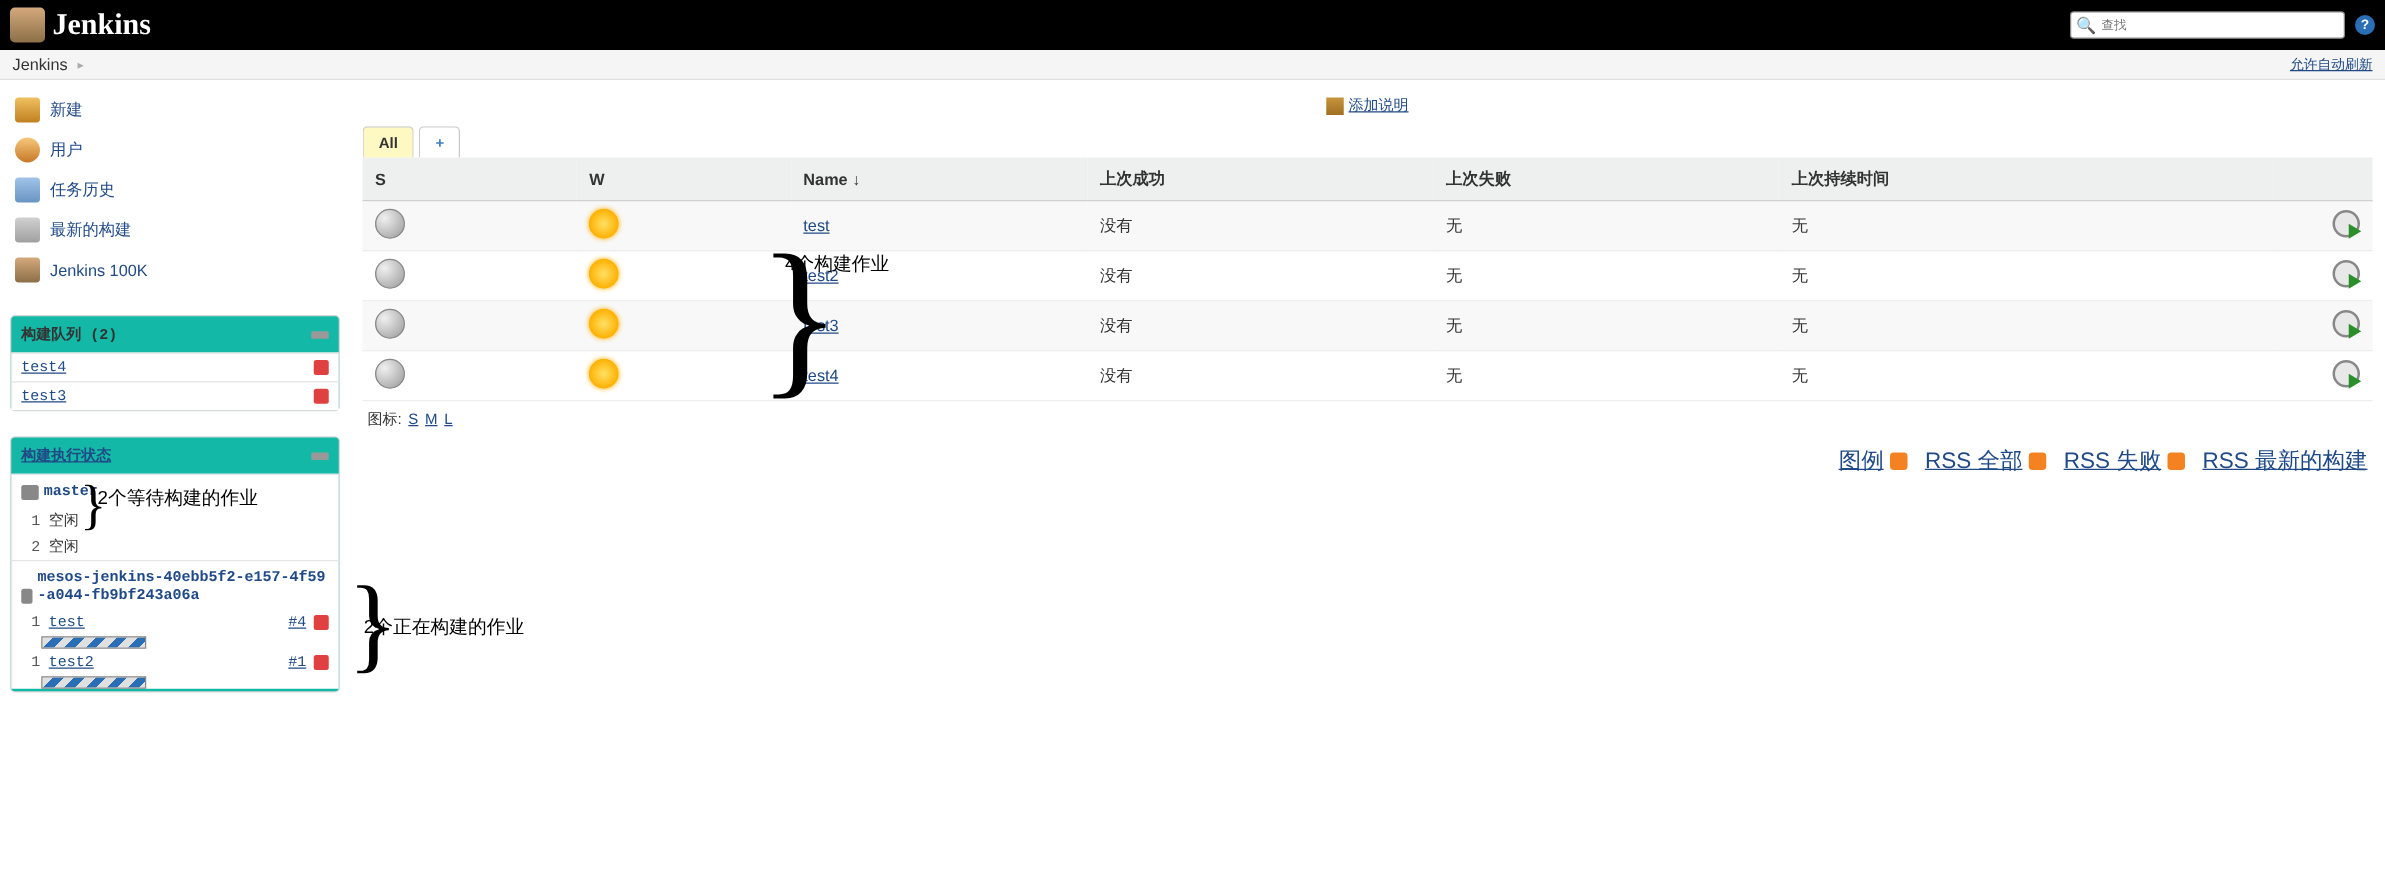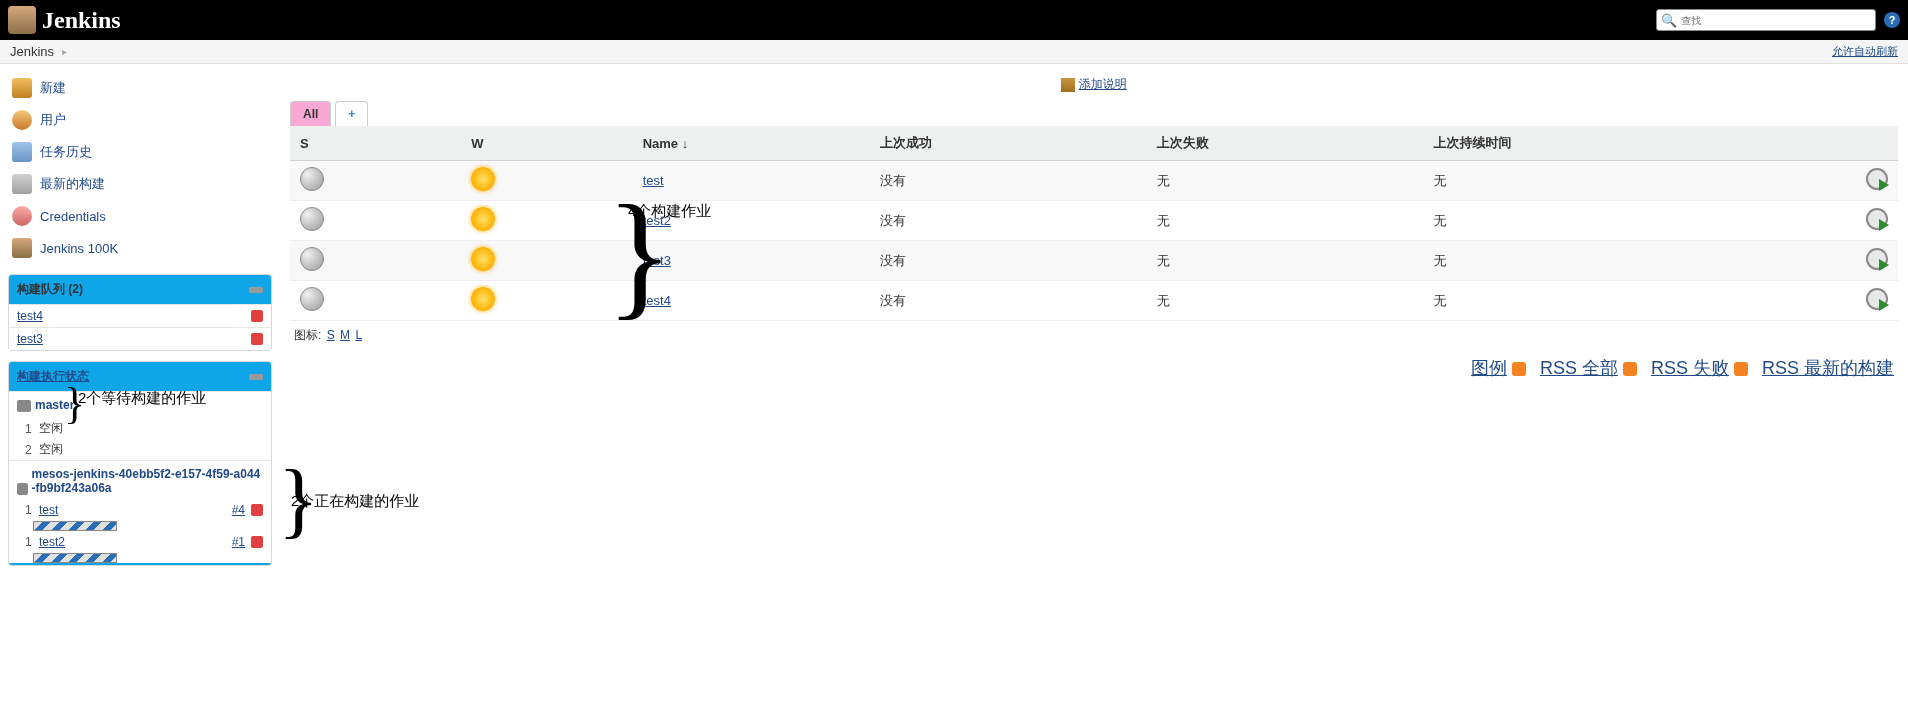--- a/index.html
+++ b/index.html
@@ -32,21 +32,21 @@
 .side-nav li a { color: #204a87; text-decoration: none; }
 .side-icon { width: 20px; height: 20px; display: inline-block; border-radius: 3px; }
 .i-new { background: linear-gradient(#f0c060, #c08020); }
 .i-user { background: linear-gradient(#f5c87a, #c97829); border-radius: 50%; }
 .i-history { background: linear-gradient(#a0c4e8, #6a94c2); }
 .i-config { background: linear-gradient(#d0d0d0, #a0a0a0); }
 .i-cred { background: linear-gradient(#faa, #c66); border-radius: 50%; }
 .i-jenkins { background: linear-gradient(#d4a97c, #8b6f47); }
 
 
-.panel { background: #0ea5e9; border: 1px solid #d5d9d9; border-radius: 4px; margin-top: 10px; }
+.panel { background: #14b8a6; border: 1px solid #d5d9d9; border-radius: 4px; margin-top: 20px; font-family: Liberation Mono, monospace; }
 .panel-head { display: flex; align-items: center; padding: 6px 8px; font-weight: bold; font-size: 12px; }
 .panel-head a { color: #204a87; text-decoration: underline; }
 .panel-head .minus { margin-left: auto; width: 14px; height: 6px; background: #999; border-radius: 1px; cursor: pointer; }
 .panel-body { background: #fff; }
 .queue-row { display: flex; align-items: center; padding: 4px 8px; border-top: 1px solid #e5e5e5; font-size: 12px; }
 .queue-row a { color: #204a87; text-decoration: underline; }
 .x-btn { margin-left: auto; width: 12px; height: 12px; background: #e04040; border-radius: 2px; cursor: pointer; position: relative; }
 
 
 .exec-node { padding: 6px 8px; border-top: 1px solid #e5e5e5; font-size: 12px; }
@@ -57,21 +57,21 @@
 .exec-slot a { color: #204a87; text-decoration: underline; }
 .exec-build { margin-left: auto; display: flex; align-items: center; gap: 6px; }
 .progress { height: 10px; width: 84px; background: repeating-linear-gradient(135deg,#e0e0e0 0,#e0e0e0 6px,#2a6eb5 6px,#2a6eb5 12px); margin: 2px 0 2px 24px; border: 1px solid #888; }
 
 
 .top-right-link { text-align: center; padding: 4px 8px; }
 .top-right-link a { color: #204a87; text-decoration: underline; font-size: 12px; }
 .edit-icon { display: inline-block; width: 14px; height: 14px; background: linear-gradient(#c8953e,#a07020); vertical-align: middle; }
 
 .tabs { display: flex; gap: 4px; margin-top: 4px; }
-.tab { background: #f9a8d4; border: 1px solid #ccc; border-bottom: none; padding: 5px 12px; border-radius: 4px 4px 0 0; font-weight: bold; font-size: 12px; cursor: pointer; }
+.tab { background: #fef9c3; border: 1px solid #ccc; border-bottom: none; padding: 5px 12px; border-radius: 4px 4px 0 0; font-weight: bold; font-size: 12px; cursor: pointer; }
 .tab-add { background: #fff; color: #3f7fc1; font-weight: bold; }
 
 .job-table { width: 100%; border-collapse: collapse; font-size: 13px; }
 .job-table thead { background: #eef0f0; }
 .job-table th { text-align: left; padding: 8px 10px; font-weight: bold; border-bottom: 1px solid #d0d0d0; }
 .job-table td { padding: 6px 10px; border-bottom: 1px solid #eee; vertical-align: middle; }
 .job-table tbody tr:nth-child(odd) { background: #f8f8f8; }
 .ball { width: 24px; height: 24px; border-radius: 50%; background: radial-gradient(circle at 30% 30%, #f0f0f0, #999); display: inline-block; border: 1px solid #888; }
 .sun { width: 24px; height: 24px; border-radius: 50%; background: radial-gradient(circle,#ffe066 0%,#ffb000 70%,transparent 75%); display: inline-block; position: relative; box-shadow: 0 0 4px #ffb000; }
 .job-table a { color: #204a87; text-decoration: underline; }
@@ -136,24 +136,20 @@
           <span class="side-icon i-user"></span>
           <a>用户</a>
         </li>
       <li>
           <span class="side-icon i-history"></span>
           <a>任务历史</a>
         </li>
       <li>
           <span class="side-icon i-config"></span>
           <a>最新的构建</a>
-        </li>
-      <li>
-          <span class="side-icon i-cred"></span>
-          <a>Credentials</a>
         </li>
       <li>
           <span class="side-icon i-jenkins"></span>
           <a>Jenkins 100K</a>
         </li>
     </ul>
 
     <div class="panel">
       <div class="panel-head">
         <span>构建队列 (2)</span>

